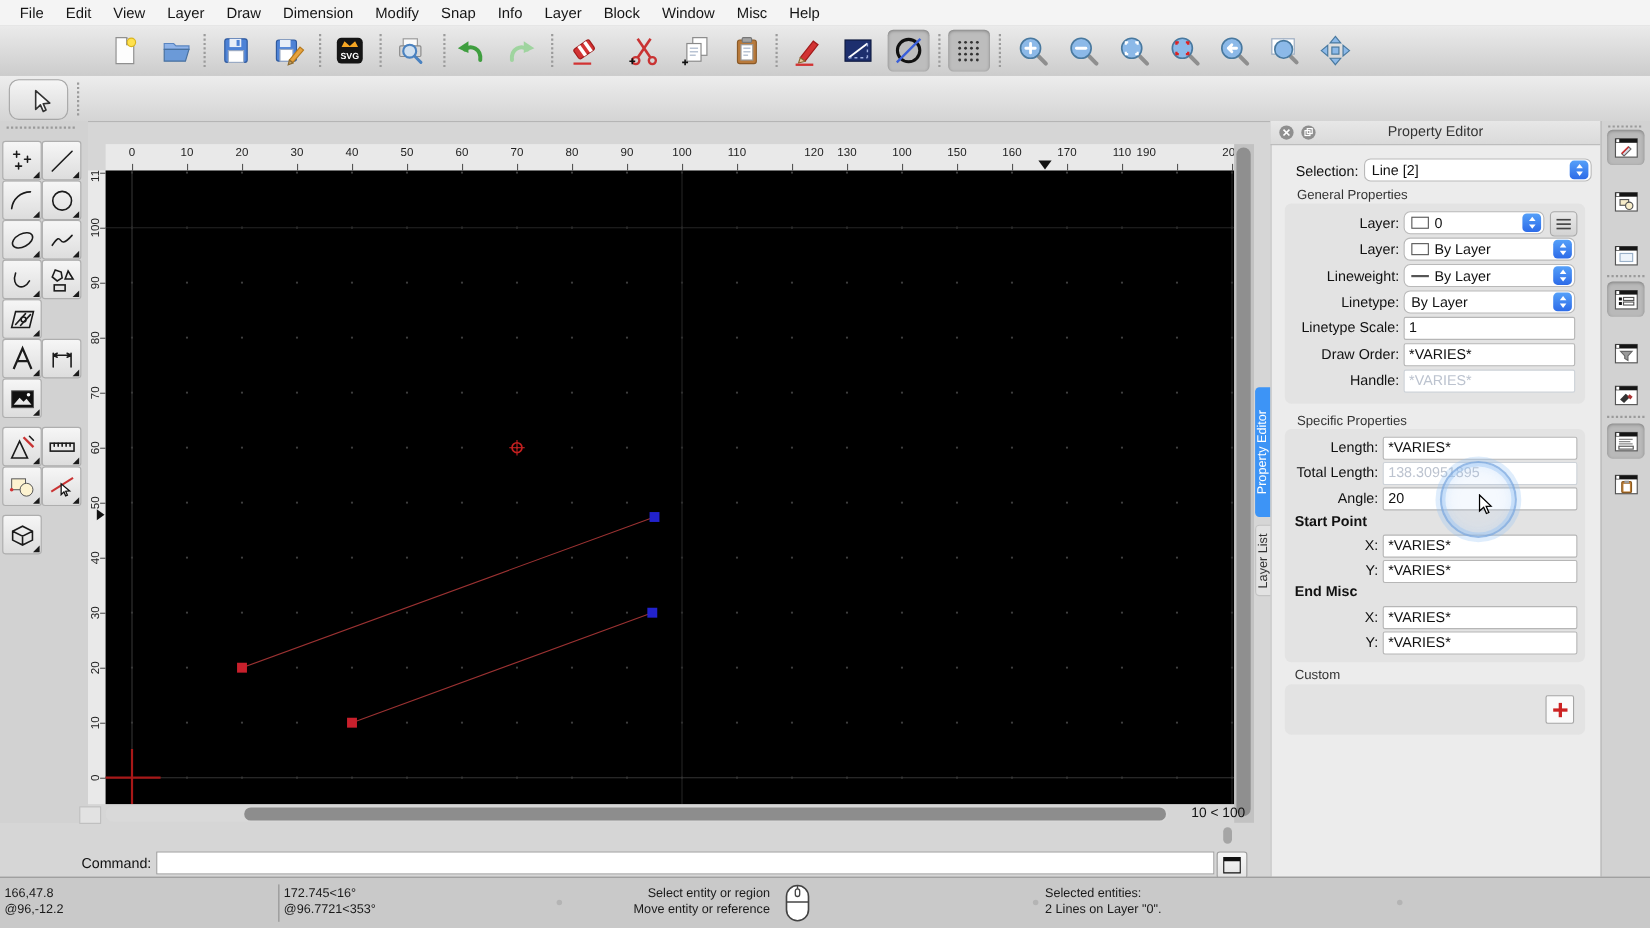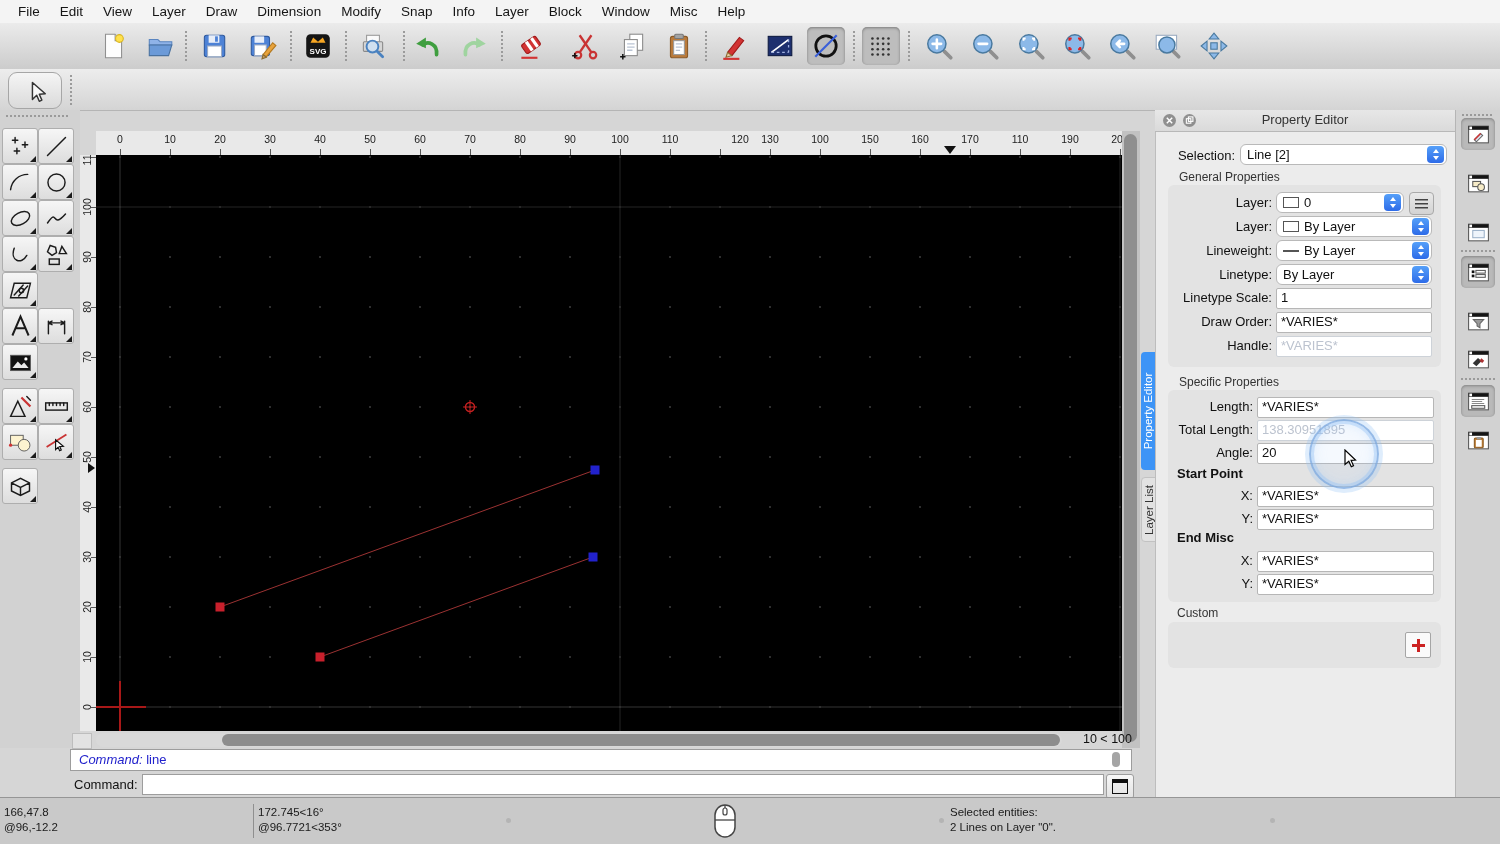--- a/index.html
+++ b/index.html
@@ -476,21 +476,21 @@
       <div class="hlab" style="left: 724px;">100</div>
       <div class="htick" style="left: 724px;"></div>
       <div class="hlab" style="left: 774px;">150</div>
       <div class="htick" style="left: 774px;"></div>
       <div class="hlab" style="left: 824px;">160</div>
       <div class="htick" style="left: 824px;"></div>
       <div class="hlab" style="left: 874px;">170</div>
       <div class="htick" style="left: 874px;"></div>
       <div class="hlab" style="left: 924px;">110</div>
       <div class="htick" style="left: 924px;"></div>
-      <div class="hlab" style="left: 974px;">190</div>
+      <div class="hlab" style="left: 946px;">190</div>
       <div class="htick" style="left: 974px;"></div>
       <div class="hlab" style="left: 1024px;">200</div>
       <div class="htick" style="left: 1024px;"></div>
     </div>
   <div id="vruler">
       <div id="vmark" style="top: 308px;"></div>
       <div class="vlab" style="top: 552px;">0</div>
       <div class="vtick" style="top: 552px;"></div>
       <div class="vlab" style="top: 502px;">10</div>
       <div class="vtick" style="top: 502px;"></div>
@@ -791,21 +791,20 @@
 
   <div id="vscroll">
       <div class="thumb"></div>
     </div>
   <div id="hscorner"></div>
   <div id="hscroll">
       <div class="thumb"></div>
     </div>
   <div id="gridstatus">10 &lt; 100</div>
 
-  <div id="cmdhist"><span class="clab">Command:</span>&nbsp;<span>line</span></div>
   <div id="cmdthumb"></div>
   <div id="cmdlabel">Command:</div>
   <input id="cmdinput" value="" style="">
   <div id="cmdbtn">
       <span></span>
     </div>
 
   <div class="vtab" id="vtab-pe">
       <span>Property Editor</span>
     </div>
@@ -999,20 +998,24 @@
     <div class="blk" style="left:4px;top:7px">
       <div>166,47.8</div>
       <div>@96,-12.2</div>
     </div>
     <div class="vdiv"></div>
     <div class="blk" style="left:258px;top:7px">
       <div>172.745&lt;16°</div>
       <div>@96.7721&lt;353°</div>
     </div>
     <div class="dot" style="left:506px"></div>
+    <div class="blk" style="left:520px;top:7px;width:180px;text-align:right">
+      <div>Select entity or region</div>
+      <div>Move entity or reference</div>
+    </div>
     <svg style="position:absolute;left:712px;top:5px" width="26" height="36" viewBox="0 0 26 36">
         <rect x="3" y="2" width="20" height="32" rx="10" fill="#fff" stroke="#444" stroke-width="1.5"></rect>
         <line x1="3" y1="17" x2="23" y2="17" stroke="#444" stroke-width="1.3"></line>
         <line x1="13" y1="2" x2="13" y2="10" stroke="#444" stroke-width="1.3"></line>
         <rect x="11" y="5" width="4" height="7" rx="2" fill="#fff" stroke="#444" stroke-width="1.2"></rect>
       </svg>
     <div class="dot" style="left:939px"></div>
     <div class="blk" style="left:950px;top:7px">
       <div>Selected entities:</div>
       <div>2 Lines on Layer "0".</div>

